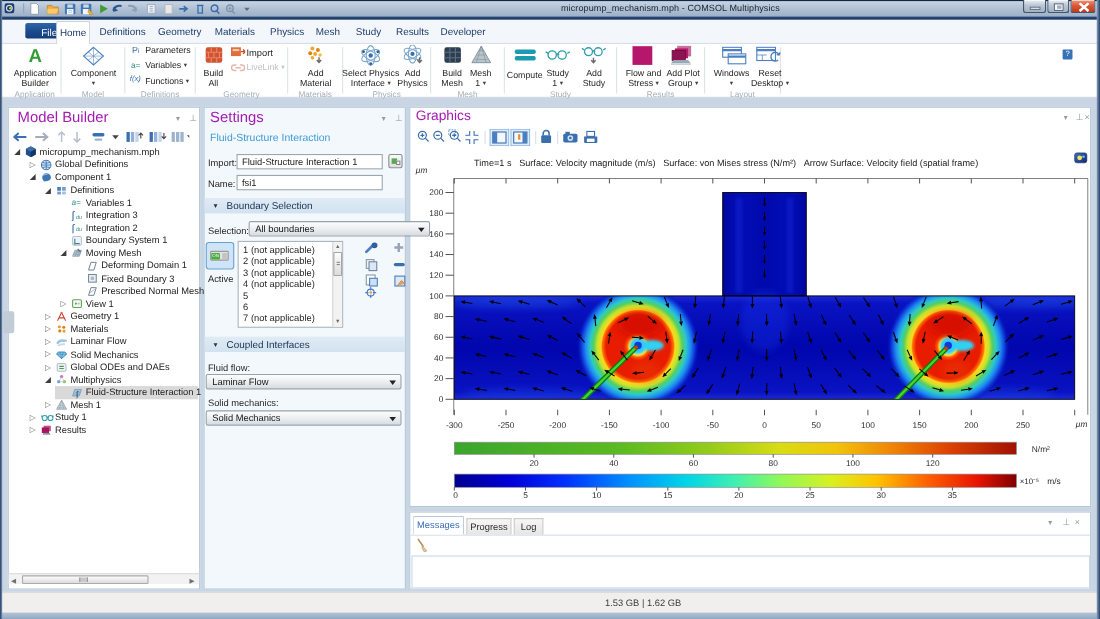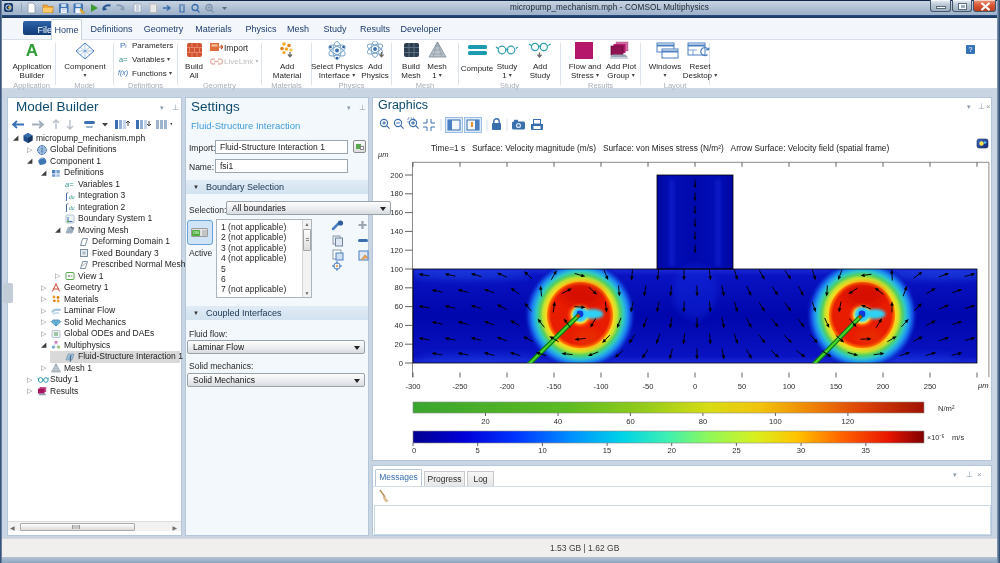--- a/index.html
+++ b/index.html
@@ -22,21 +22,21 @@
 
 #ribbon{position:absolute;left:0;top:40px;width:1000px;height:49px;background:#fff;border-bottom:1px solid #cdd8e4}
 .gsep{position:absolute;top:3px;height:42px;width:1px;background:#dde3ea}
 .gcap{position:absolute;font-size:7.5px;color:#a7aeb7;text-align:center}
 .rlbl{position:absolute;font-size:8px;color:#262626;text-align:center;line-height:9.3px}
 .rsm{position:absolute;font-size:8px;color:#262626;white-space:nowrap}
 .gray{color:#c0bfbf}
 .car{font-size:6px;vertical-align:1px;color:#444}
 
 .panel{position:absolute;background:#fff;border:1px solid #b4c7da}
-.phead{position:absolute;left:9px;top:2px;font-size:13.5px;color:#0c4a6e}
+.phead{position:absolute;left:9px;top:2px;font-size:13.5px;color:#a21caf}
 .pico{position:absolute;font-size:7px;color:#8c9aaa}
 
 .trow{position:absolute;left:1px;font-size:8.5px;color:#1c1c1c;height:11.5px;line-height:11.5px;white-space:nowrap}
 .tar{position:absolute;top:0px;font-size:7px;color:#747474}
 .texp{color:#3c3c3c}
 .ticon{position:absolute;top:1px;line-height:0}
 
 .slbl{position:absolute;font-size:8.5px;color:#262626}
 .sinput{position:absolute;background:#fff;border:1px solid #9aa7b1;font-size:8.5px;color:#222;line-height:12px;padding-left:4px}
 .sbar{position:absolute;left:1px;width:182px;height:14px;background:linear-gradient(180deg,#e0ebf5,#d2e2f0);font-size:9px;color:#17324f;line-height:14px}

